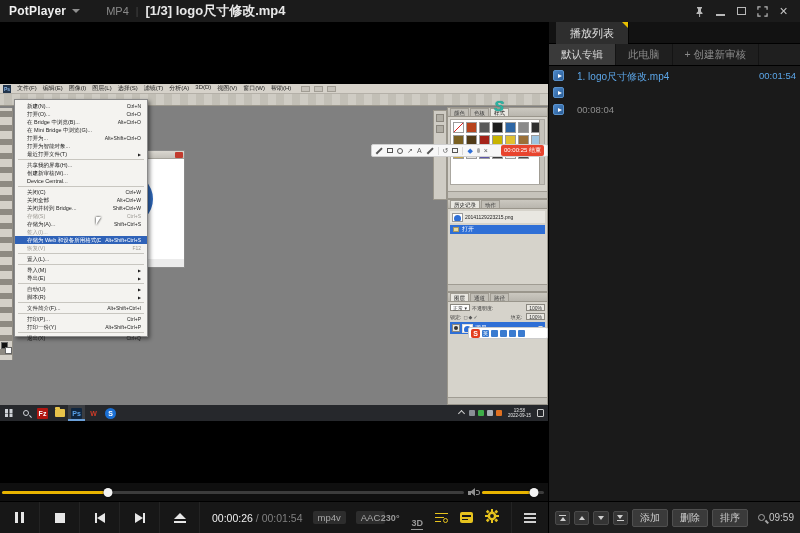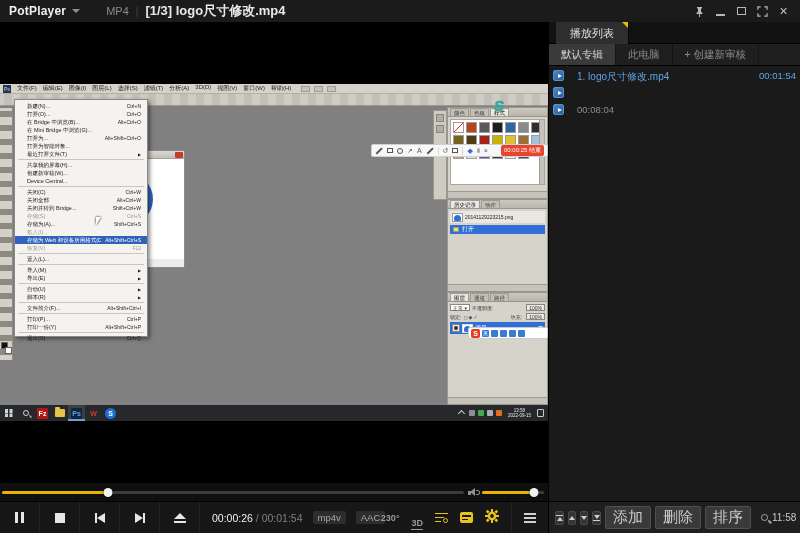--- a/index.html
+++ b/index.html
@@ -181,21 +181,21 @@
   .pl-item.act{color:#5ca6e8;}
   .pl-item.act .dur{color:#5ca6e8;}
   .pl-ico{width:11px;height:11px;border-radius:2px;background:linear-gradient(135deg,#4a86c8,#2b5d96);border:1px solid #5a92cc;position:relative;flex:0 0 auto;}
   .pl-ico::after{content:"";position:absolute;left:3.5px;top:2.5px;width:0;height:0;border-left:4px solid #fff;border-top:2.5px solid transparent;border-bottom:2.5px solid transparent;}
 
   .pl-foot{position:absolute;left:548px;top:501px;width:252px;height:32px;background:#1f1f1f;border-top:1px solid #000;border-left:1px solid #000;display:flex;align-items:center;gap:4px;padding:0 6px;}
   .mv-btn{width:17px;height:14px;background:#343434;border:1px solid #4a4a4a;border-radius:2px;display:flex;flex-direction:column;align-items:center;justify-content:center;gap:1px;}
   .mv-bar{width:7px;height:1px;background:#cfcfcf;}
   .tri-u{width:0;height:0;border-left:3.5px solid transparent;border-right:3.5px solid transparent;border-bottom:4px solid #cfcfcf;}
   .tri-d{width:0;height:0;border-left:3.5px solid transparent;border-right:3.5px solid transparent;border-top:4px solid #cfcfcf;}
-  .pl-btn{background:#3a3a3a;border:1px solid #4f4f4f;border-radius:2px;color:#cccccc;font-size:15px;padding:1px 7px;white-space:nowrap;text-align:center;}
+  .pl-btn{background:#3a3a3a;border:1px solid #4f4f4f;border-radius:2px;color:#cccccc;font-size:10px;padding:1px 7px;white-space:nowrap;text-align:center;}
   .pl-btn:first-of-type{margin-left:4px;}
   .ic-mag{width:7px;height:7px;border:1.5px solid #a8a8a8;border-radius:50%;position:relative;margin-left:6px;flex:0 0 auto;}
   .ic-mag::after{content:"";position:absolute;left:6px;top:6px;width:4px;height:1.5px;background:#a8a8a8;transform:rotate(45deg);}
   .pl-clock{margin-left:auto;color:#c8c8c8;font-size:10px;}
 </style>
 </head>
 <body>
 
 <div id="stage">
 
@@ -661,16 +661,16 @@
         <span class="tri-d"></span>
       </span>
     <span class="mv-btn">
         <span class="tri-d"></span>
         <span class="mv-bar"></span>
       </span>
     <span class="pl-btn">添加</span>
     <span class="pl-btn">删除</span>
     <span class="pl-btn">排序</span>
     <span class="ic-mag"></span>
-    <span class="pl-clock">11:58</span>
+    <span class="pl-clock">09:59</span>
   </div>
 
 </div>
 
 </body></html>

